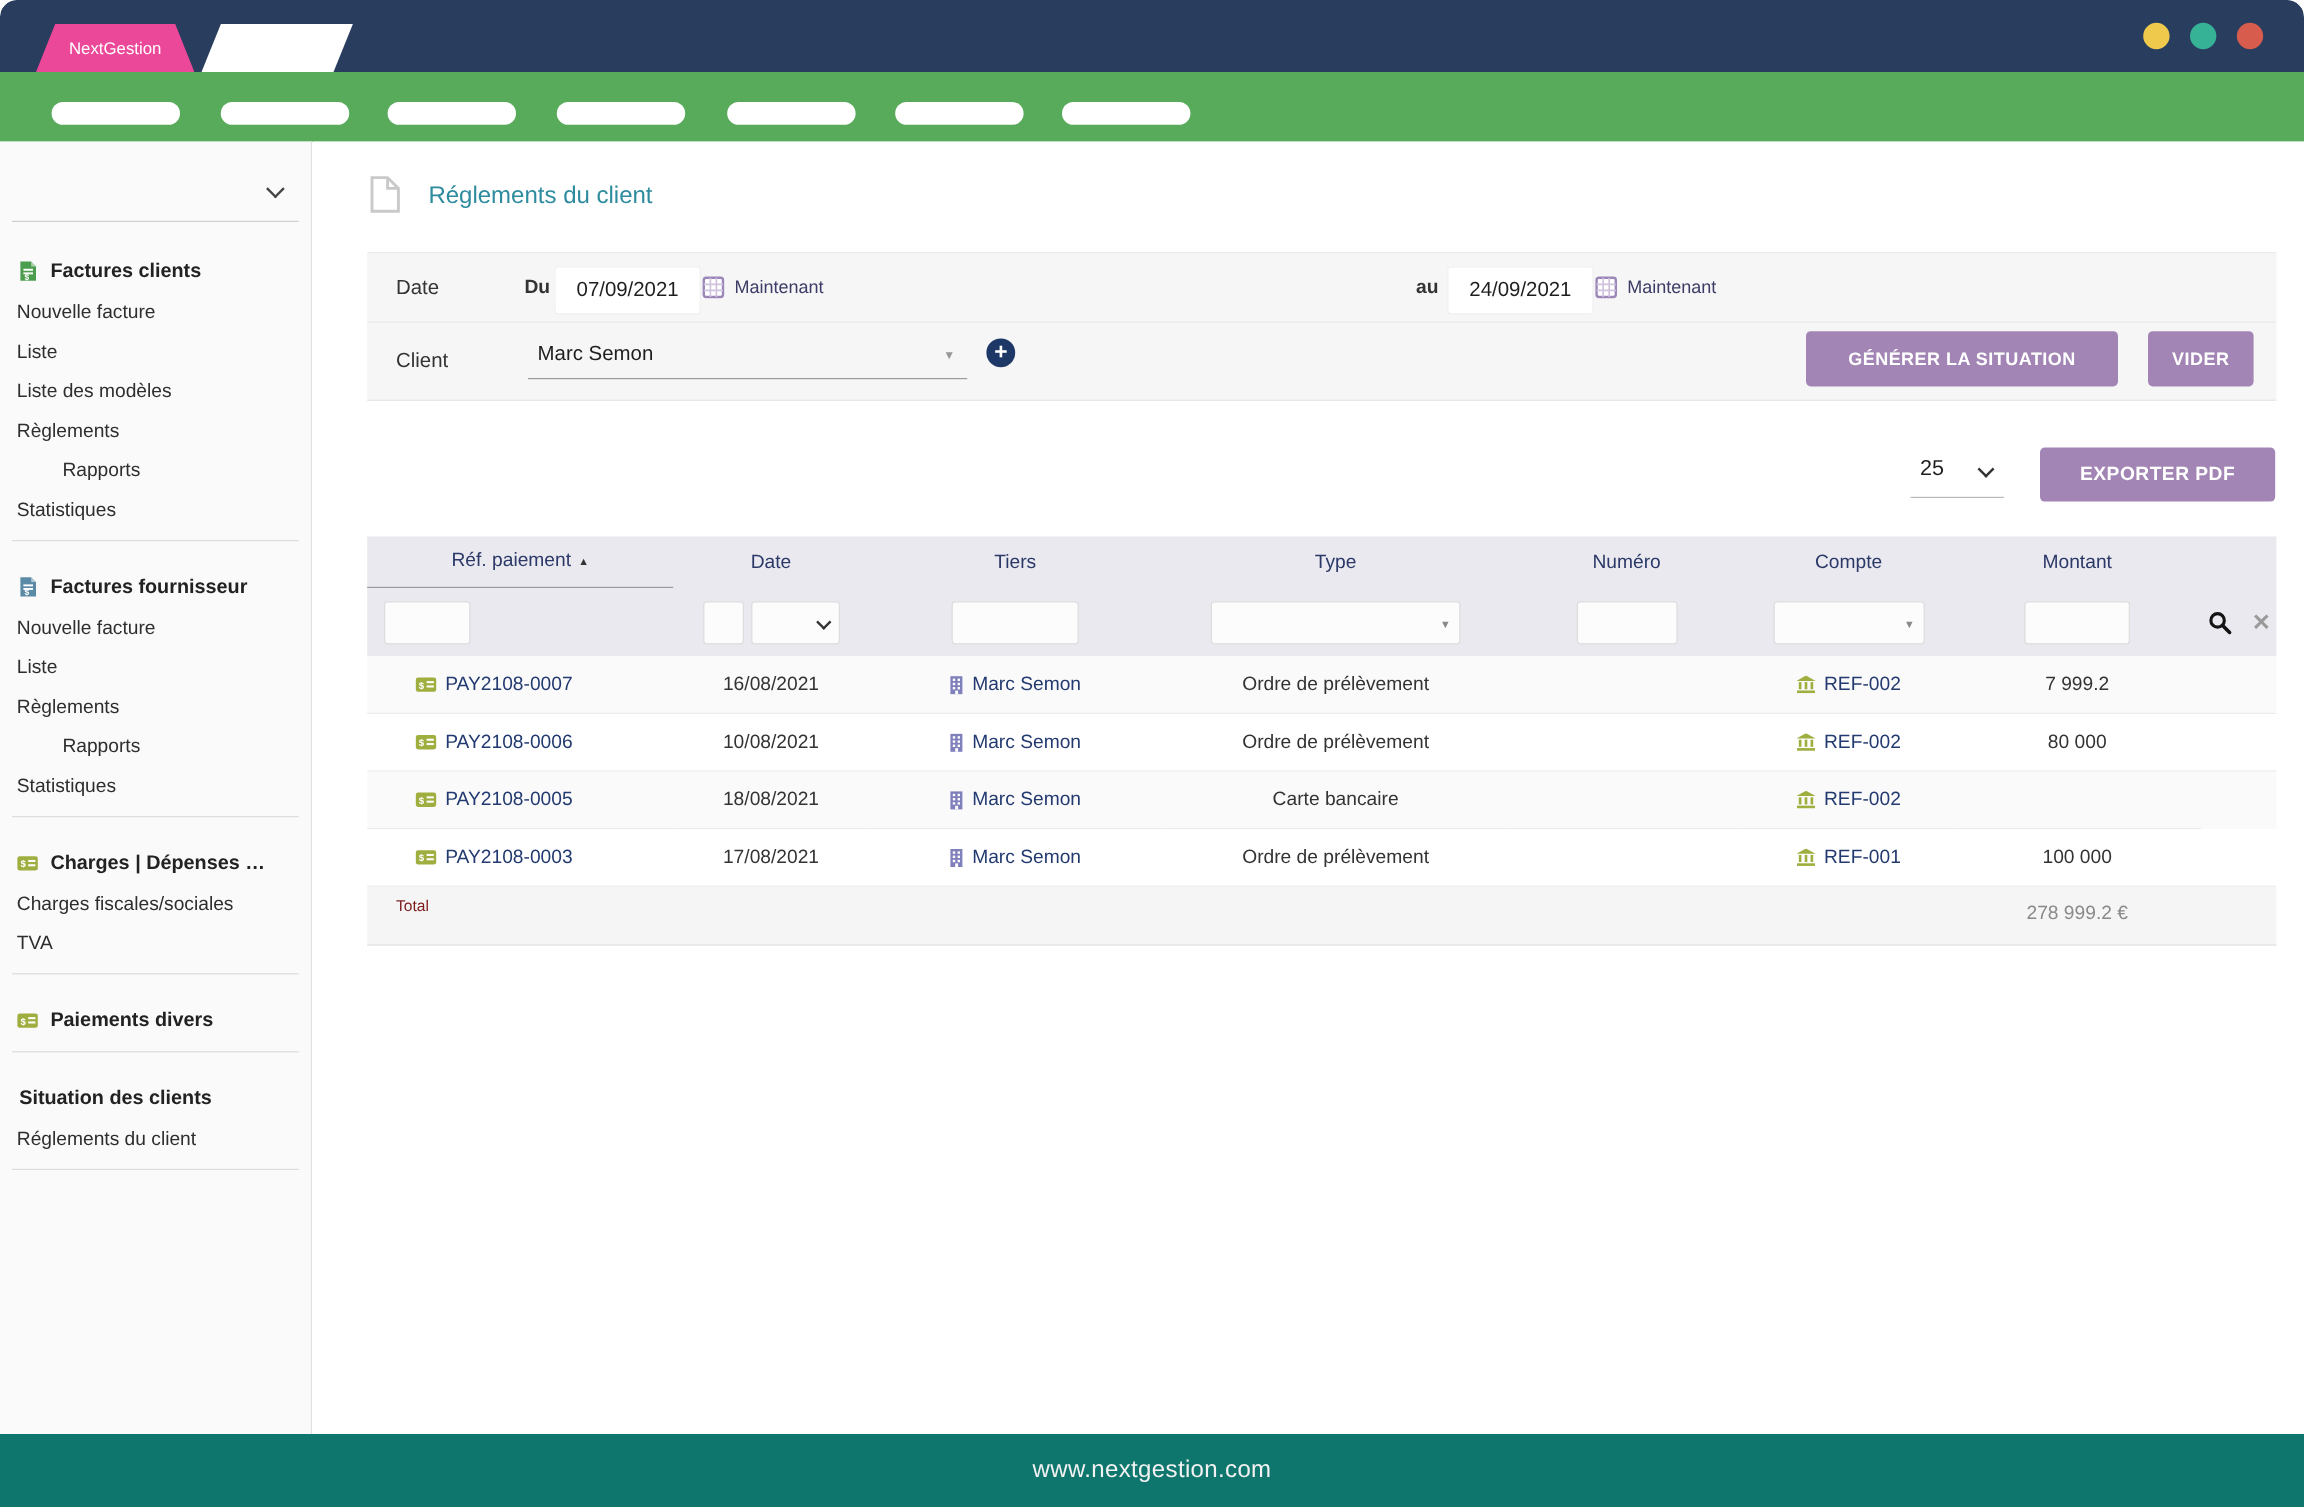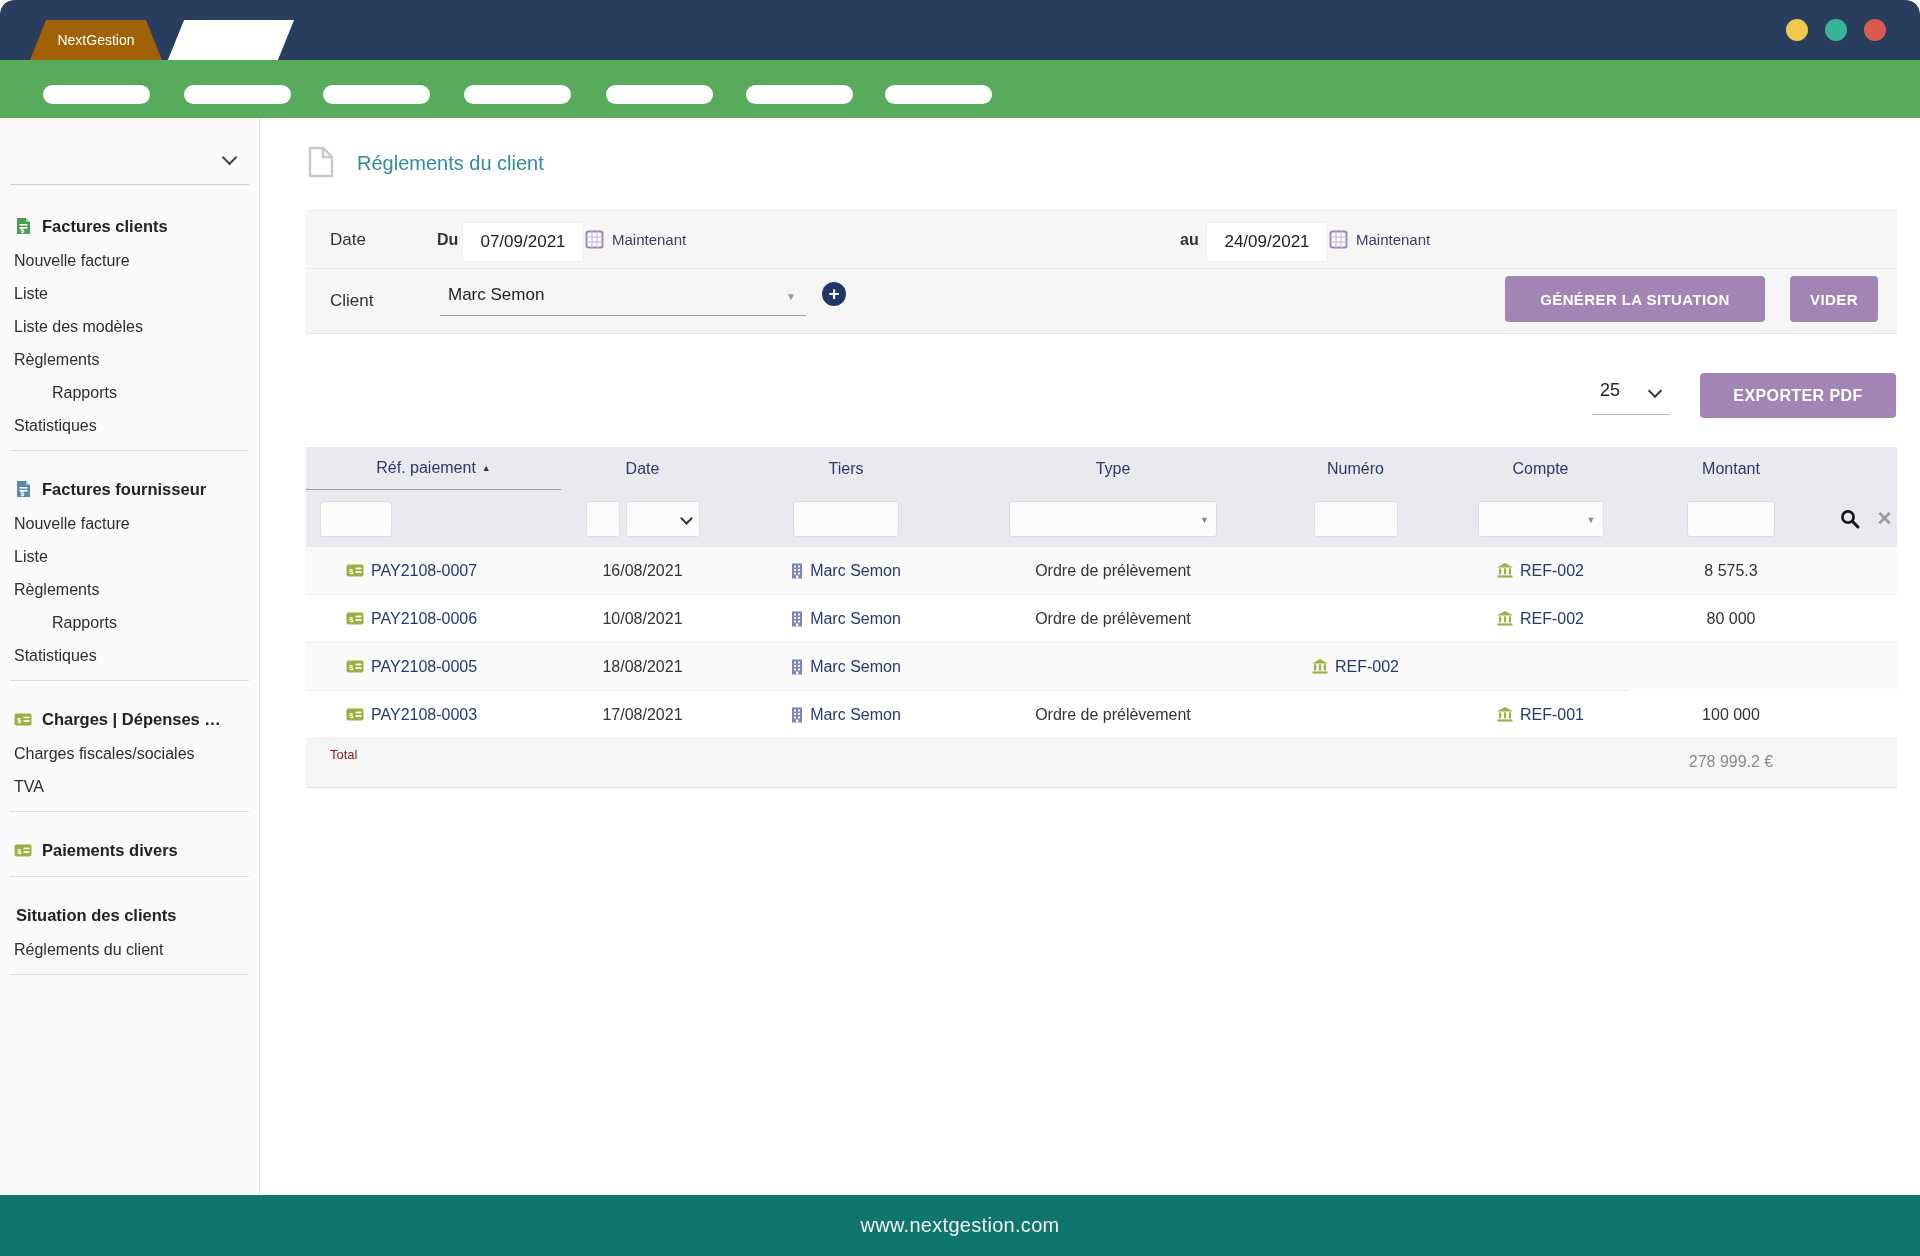--- a/index.html
+++ b/index.html
@@ -1,20 +1,20 @@
 <!DOCTYPE html>
 <html><head>
 <meta charset="utf-8">
 <style>
   html,body{margin:0;padding:0;background:#ffffff;font-family:"Liberation Sans",sans-serif;}
   .window{position:relative;width:1920px;height:1256px;overflow:hidden;border-radius:14px 14px 0 0;background:#ffffff;}
 
   
   .topbar{position:absolute;left:0;top:0;width:1920px;height:60px;background:#293d5e;border-radius:14px 14px 0 0;}
-  .brandtab{position:absolute;left:30px;top:20px;width:132px;height:40px;background:#a16207;
+  .brandtab{position:absolute;left:30px;top:20px;width:132px;height:40px;background:#ec4899;
             clip-path:polygon(16px 0,calc(100% - 16px) 0,100% 100%,0 100%);
             display:flex;align-items:center;justify-content:center;color:#fff;font-size:14px;}
   .slab{position:absolute;left:176px;top:20px;width:110px;height:40px;background:#ffffff;transform:skewX(-22deg);}
   .dot{position:absolute;top:19px;width:22px;height:22px;border-radius:50%;}
   .greenbar{position:absolute;left:0;top:60px;width:1920px;height:58px;background:#57ab5a;}
   .pill{position:absolute;top:25px;height:19px;width:107px;border-radius:10px;background:#ffffff;}
 
   
   .sidebar{position:absolute;left:0;top:118px;width:260px;height:1077px;background:#fafafa;border-right:1px solid #e0e0e0;box-sizing:border-box;}
   .sideselect{position:absolute;left:10px;right:10px;top:12px;height:54px;border-bottom:1px solid #cfcfcf;}
@@ -354,21 +354,21 @@
                   <path d="M8 0 L16 4.4 H0 Z" fill="#9fae3f"></path>
                   <rect x="2" y="5.4" width="2.2" height="6" fill="#9fae3f"></rect>
                   <rect x="6.9" y="5.4" width="2.2" height="6" fill="#9fae3f"></rect>
                   <rect x="11.8" y="5.4" width="2.2" height="6" fill="#9fae3f"></rect>
                   <rect x="0.5" y="12.4" width="15" height="2.2" fill="#9fae3f"></rect>
                 </svg>
               </span>
               <span class="navlink">REF-002</span>
             </div>
             <div class="dc">
-              <span>8 575.3</span>
+              <span>7 999.2</span>
             </div>
             <div class="dc"></div>
           </div>
           <div class="grid trow">
             <div class="dc left">
               <span style="display: flex;">
                 <svg width="18" height="13" viewBox="0 0 18 13">
                   <rect x="0.5" y="0.5" width="17" height="12" rx="2" fill="#9fae3f"></rect>
                   <text x="3" y="9.8" font-size="8" font-weight="bold" fill="#fff" font-family="Liberation Sans,sans-serif">$</text>
                   <rect x="9.5" y="3.6" width="6" height="1.7" fill="#fff"></rect>
@@ -443,20 +443,23 @@
                     <rect x="3" y="6" width="2" height="2"></rect>
                     <rect x="7" y="6" width="2" height="2"></rect>
                     <rect x="3" y="9.5" width="2" height="2"></rect>
                     <rect x="7" y="9.5" width="2" height="2"></rect>
                     <rect x="5" y="12.5" width="2.4" height="3"></rect>
                   </g>
                 </svg>
               </span>
               <span class="navlink">Marc Semon</span>
             </div>
+            <div class="dc">
+              <span>Carte bancaire</span>
+            </div>
             <div class="dc"></div>
             <div class="dc">
               <span style="display: flex;">
                 <svg width="16" height="15" viewBox="0 0 16 15">
                   <path d="M8 0 L16 4.4 H0 Z" fill="#9fae3f"></path>
                   <rect x="2" y="5.4" width="2.2" height="6" fill="#9fae3f"></rect>
                   <rect x="6.9" y="5.4" width="2.2" height="6" fill="#9fae3f"></rect>
                   <rect x="11.8" y="5.4" width="2.2" height="6" fill="#9fae3f"></rect>
                   <rect x="0.5" y="12.4" width="15" height="2.2" fill="#9fae3f"></rect>
                 </svg>

